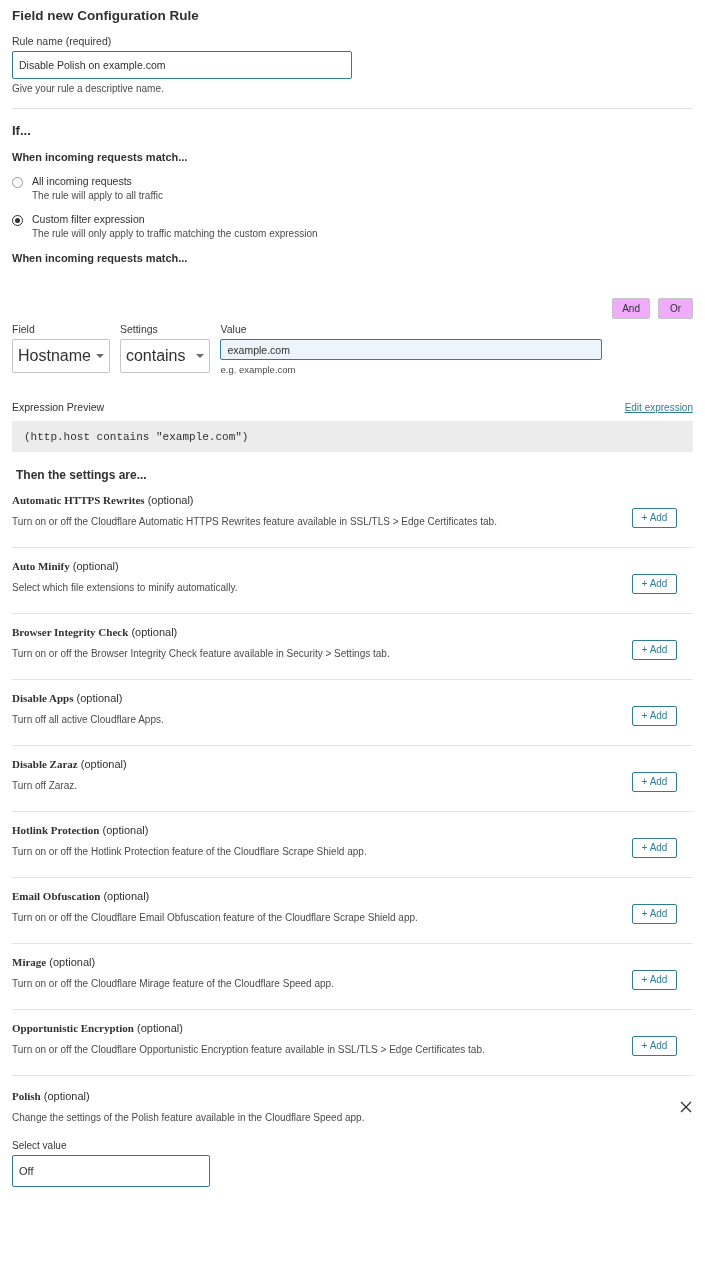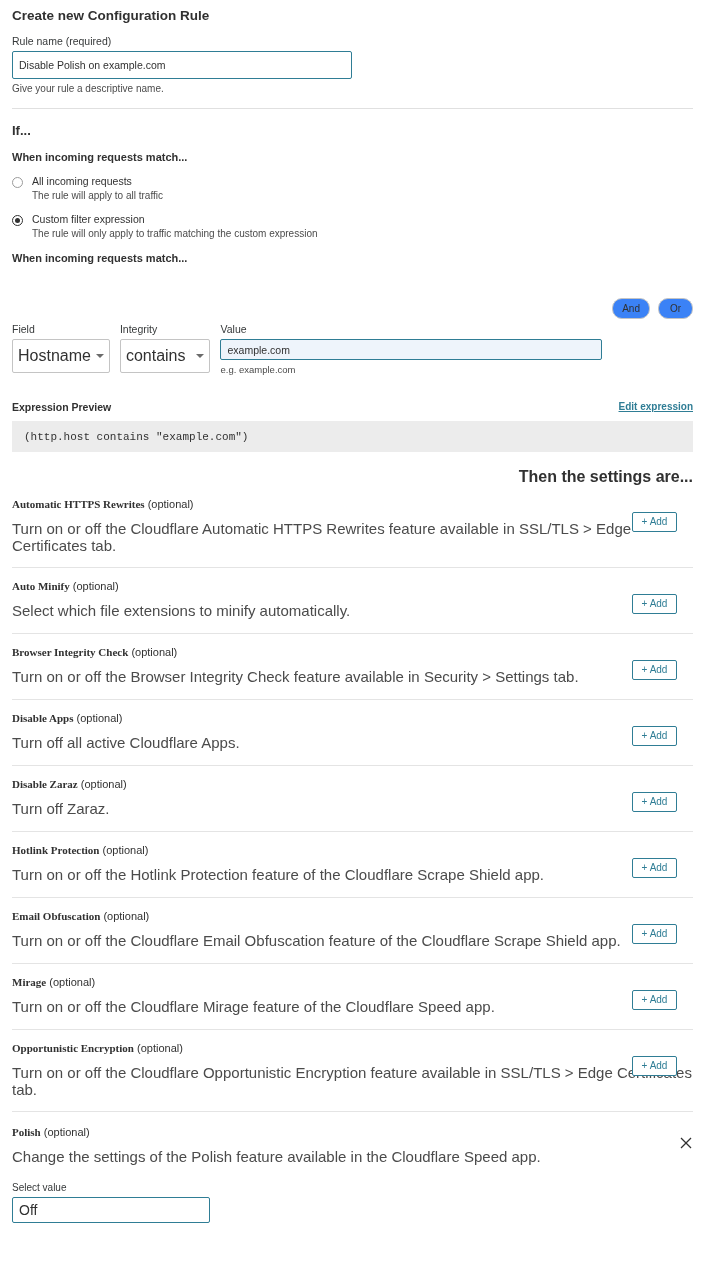--- a/index.html
+++ b/index.html
@@ -139,75 +139,73 @@
   .value-hint {
     font-size: 9.5px;
     color: #4b4b4b;
     margin-top: 4px;
   }
   .btn-outline {
     height: 21px;
     min-width: 35px;
     padding: 0 9px;
     border: 1px solid #c4c4c4;
-    border-radius: 10px;
-    background: #3b82f6;
+    border-radius: 2px;
+    background: #f0abfc;
     font-size: 10px;
     color: #313131;
     font-family: "Liberation Sans", sans-serif;
     cursor: pointer;
     margin-left: 8px;
   }
   .btn-outline:first-child { margin-left: 0; }
   .preview-head {
     display: flex;
     justify-content: space-between;
-    align-items: flex-start;
+    align-items: center;
     margin-top: 26px;
-    font-weight: bold;
   }
   .preview-label { font-size: 10.5px; color: #313131; }
   .edit-link {
     font-size: 10px;
     color: #2f7d95;
     text-decoration: underline;
     cursor: pointer;
   }
   .preview-box {
     margin-top: 8px;
     background: #ececec;
     height: 31px;
     display: flex;
     align-items: center;
     padding: 0 12px;
     font-family: "Liberation Mono", monospace;
     font-size: 11px;
     color: #313131;
   }
   .then-heading {
-    font-size: 16px;
+    font-size: 12px;
     font-weight: bold;
-    margin: 16px 0 0 12px;
-    text-align: right;
+    margin: 16px 0 0 4px;
   }
   .setting {
     position: relative;
     padding: 12px 0 13px 0;
     border-bottom: 1px solid #e4e4e4;
     min-height: 66px;
   }
   .setting:first-of-type { border-top: 1px solid #e4e4e4; margin-top: 14px; }
   .setting-title {
     font-size: 11px;
     color: #313131;
   }
   .setting-title b { font-weight: bold; font-family: Liberation Serif, serif; }
   .setting-title .opt { font-weight: normal; }
   .setting-desc {
-    font-size: 15px;
+    font-size: 10px;
     color: #4b4b4b;
     margin-top: 10px;
   }
   .add-btn {
     position: absolute;
     right: 16px;
     top: 26px;
     width: 45px;
     height: 20px;
     border: 1px solid #2f7d95;
@@ -230,38 +228,38 @@
   .polish-block { padding-top: 14px; }
   .polish-block .setting-title { font-size: 11px; }
   .select-value-label {
     font-size: 10px;
     color: #36393a;
     margin-top: 17px;
     margin-bottom: 4px;
   }
   .polish-select {
     width: 198px;
-    height: 26px;
+    height: 32px;
     border: 1px solid #2f7d95;
     border-radius: 2px;
     background: #fff;
-    font-size: 14px;
+    font-size: 11px;
     color: #313131;
     display: flex;
     align-items: center;
     padding: 0 20px 0 6px;
     position: relative;
   }
 </style>
 </head>
 <body>
 
 <div class="page">
 
-  <div class="page-title">Create new Configuration Rule</div>
+  <div class="page-title">Field new Configuration Rule</div>
 
   <div>
     <div class="field-label">Rule name (required)</div>
     <input class="text-input" value="Disable Polish on example.com" style="">
     <div class="helper-text">Give your rule a descriptive name.</div>
   </div>
 
   <hr class="divider">
 
   <div class="section-heading">If...</div>
@@ -287,21 +285,21 @@
 
   <div class="filter-grid">
     <div class="col col-field">
       <div class="field-label">Field</div>
       <div class="select">
         <span>Hostname</span>
         <span class="caret"></span>
       </div>
     </div>
     <div class="col col-op">
-      <div class="field-label">Integrity</div>
+      <div class="field-label">Settings</div>
       <div class="select">
         <span>contains</span>
         <span class="caret"></span>
       </div>
     </div>
     <div class="col col-value">
       <div class="field-label">Value</div>
       <input class="value-input" value="example.com" style="">
       <div class="value-hint">e.g. example.com</div>
     </div>

